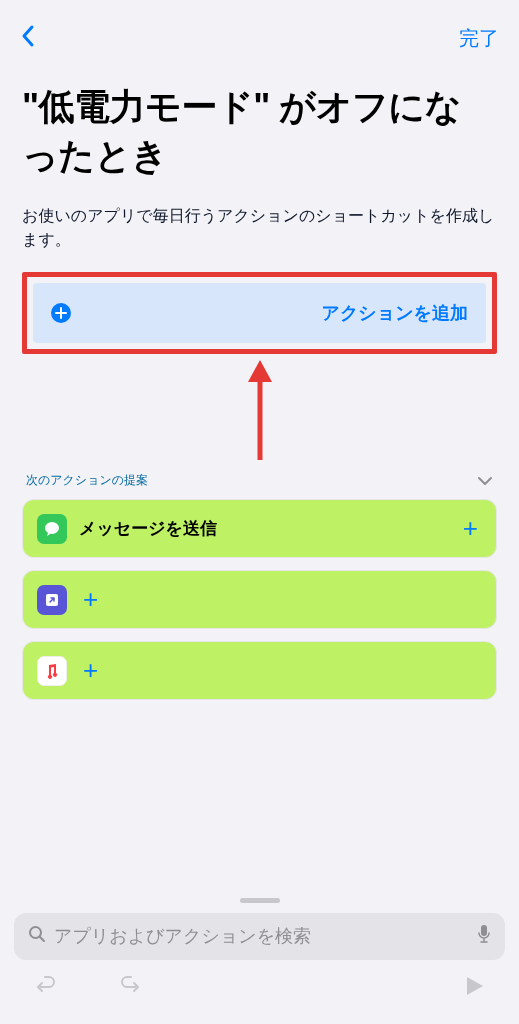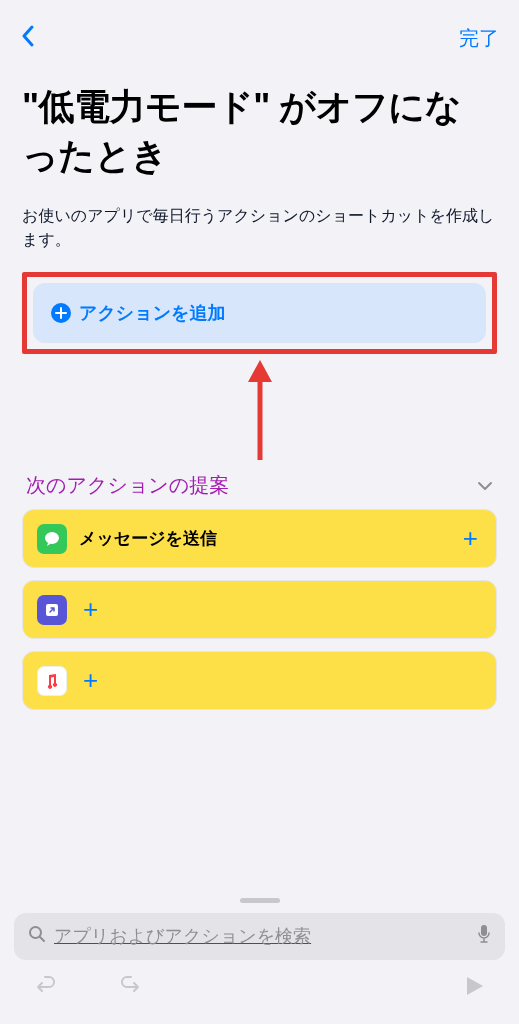--- a/index.html
+++ b/index.html
@@ -66,24 +66,24 @@
       margin-bottom: 20px;
     }
     .highlight-box {
       border: 5px solid #e53935;
       border-radius: 2px;
       padding: 6px;
       margin-bottom: 0;
     }
     .add-action-btn {
       background: #d8e6fb;
-      border-radius: 12px;
+      border-radius: 4px;
       padding: 18px;
       display: flex;
-      justify-content: flex-start;
+      justify-content: space-between;
       align-items: center;
       gap: 8px;
       cursor: pointer;
     }
     .plus-circle {
       width: 20px;
       height: 20px;
       background: #007aff;
       border-radius: 50%;
       display: flex;
@@ -109,29 +109,29 @@
       width: 40px;
       height: 100px;
     }
     .suggestions-header {
       display: flex;
       justify-content: space-between;
       align-items: center;
       padding: 6px 4px 10px;
     }
     .suggestions-label {
-      font-size: 20px;
-      color: #a21caf;
+      font-size: 12px;
+      color: #0369a1;
     }
     .chevron-down {
       color: #8e8e93;
       font-size: 14px;
     }
     .suggestion-item {
-      background: #fde047;
+      background: #bef264;
       border-radius: 12px;
       border: 1px solid #e5e5ea;
       padding: 13px 14px;
       margin-bottom: 12px;
       display: flex;
       align-items: center;
       gap: 12px;
       cursor: pointer;
     }
     .app-icon {
@@ -182,21 +182,20 @@
       color: #8e8e93;
       font-size: 18px;
     }
     .search-input {
       flex: 1;
       border: none;
       background: transparent;
       font-size: 18px;
       color: #1d4ed8;
       outline: none;
-      text-decoration: underline;
     }
     .search-input::placeholder {
       color: #8e8e93;
     }
     .mic-icon {
       color: #8e8e93;
       font-size: 18px;
     }
     .bottom-toolbar {
       display: flex;

